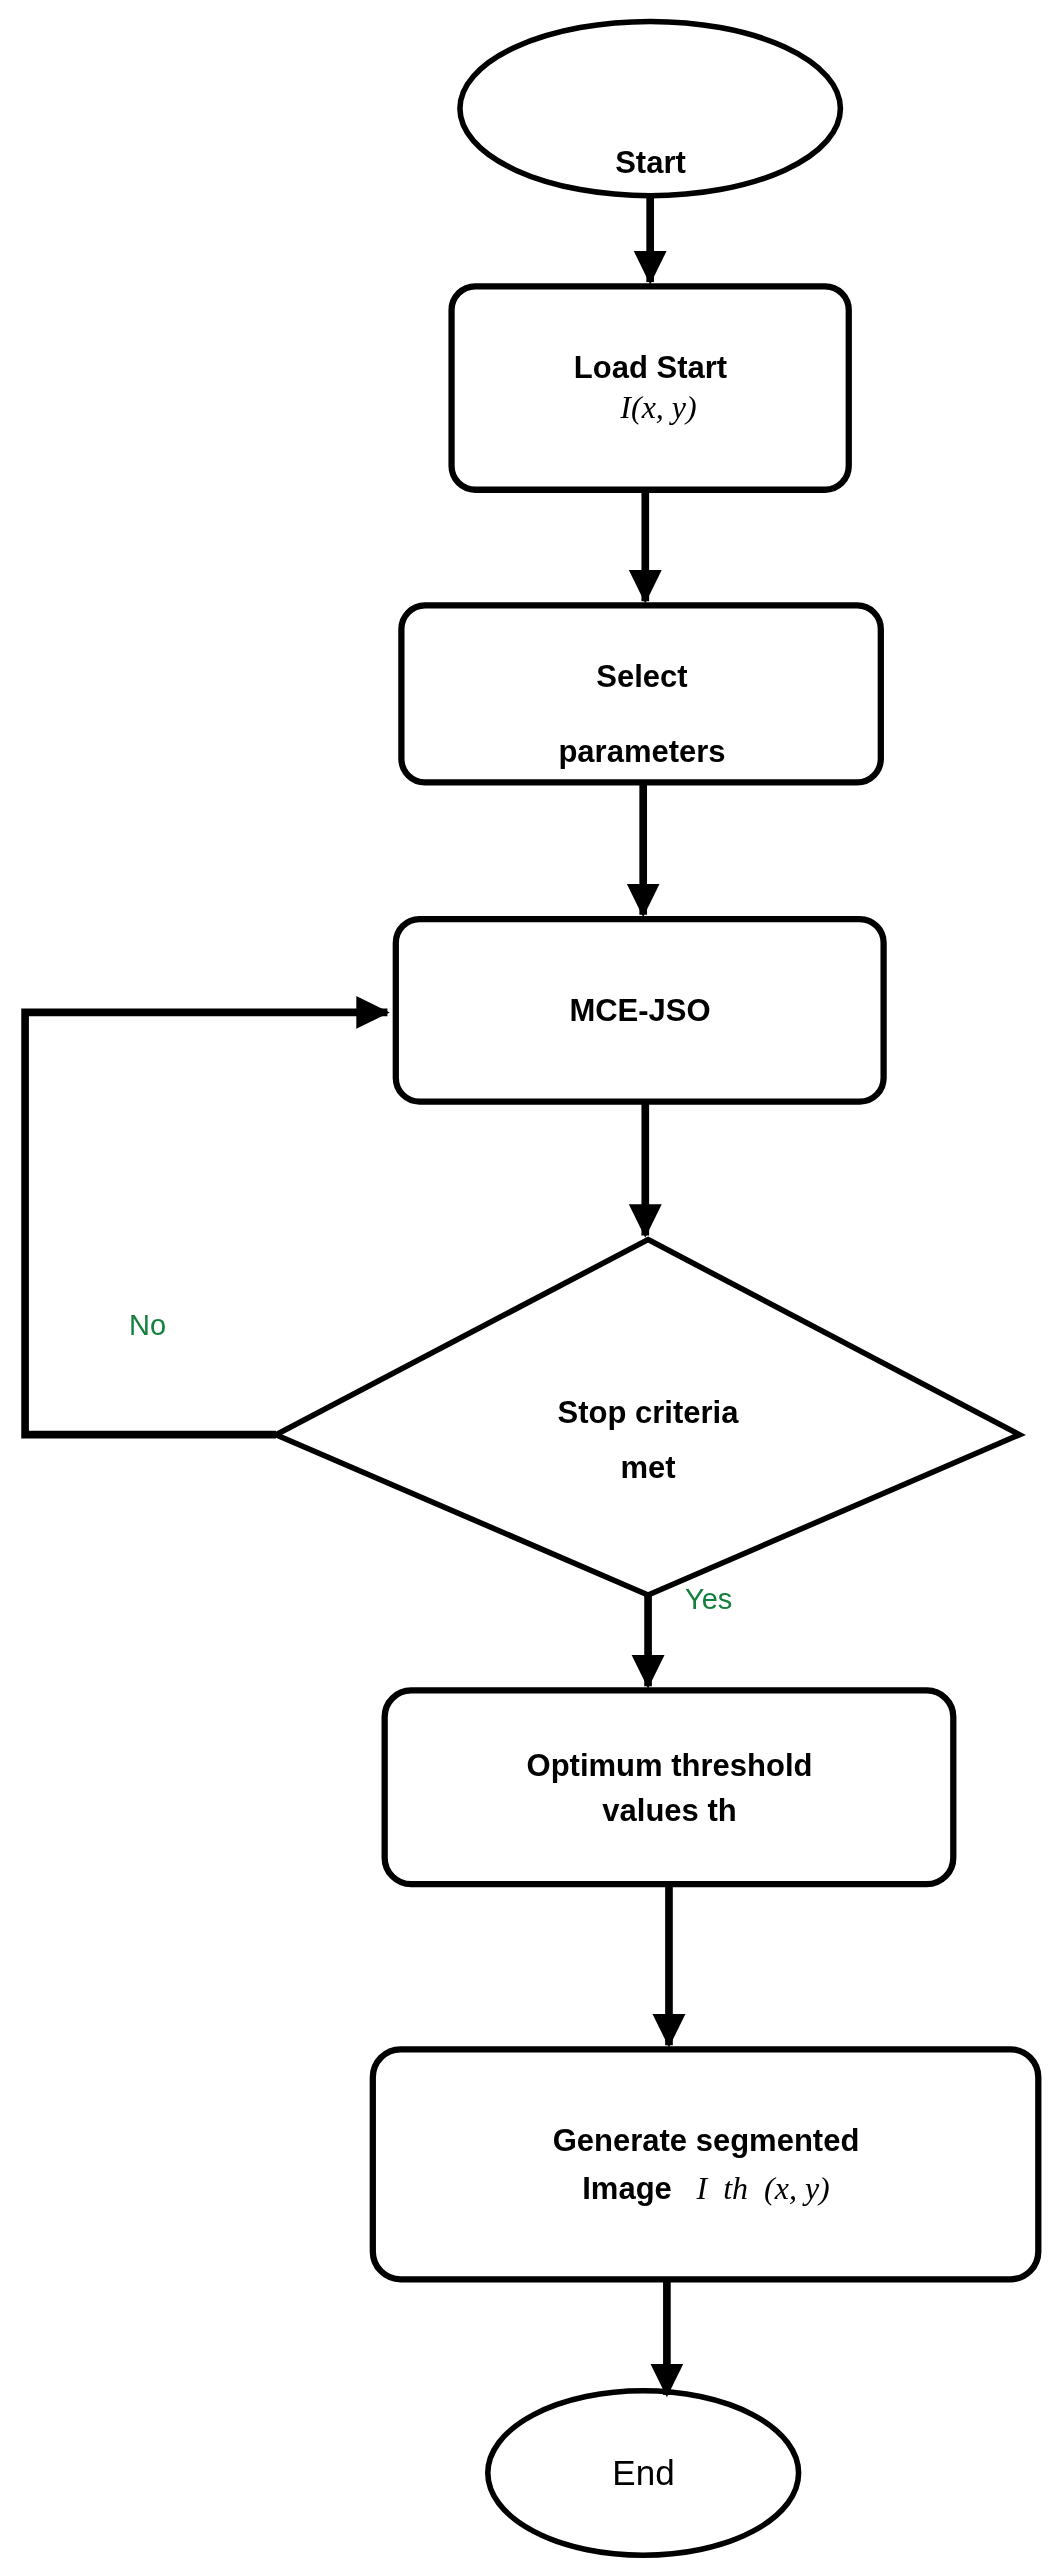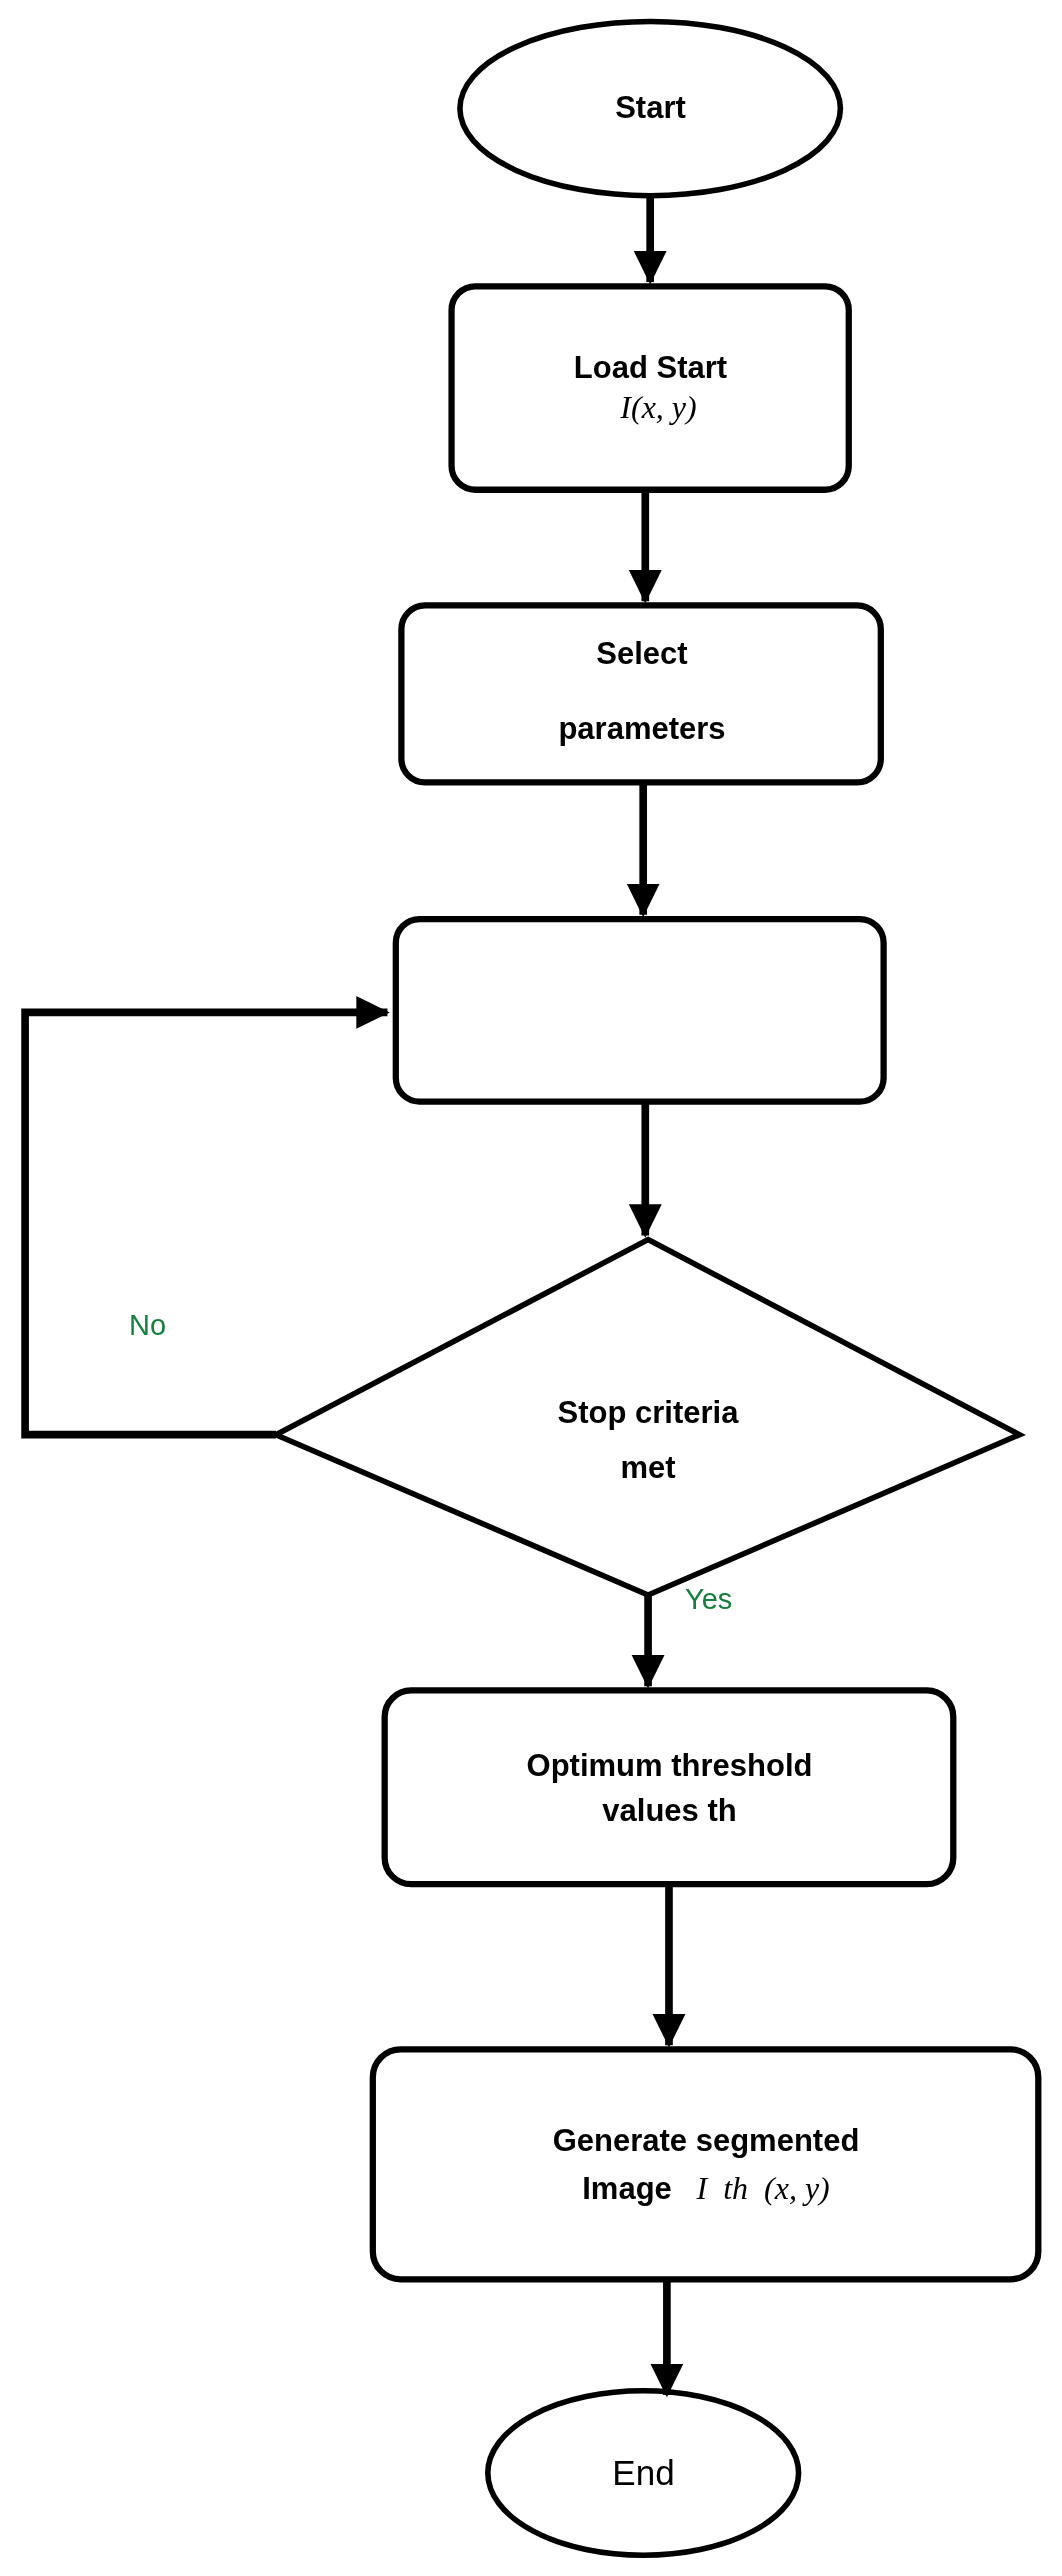--- a/index.html
+++ b/index.html
@@ -67,23 +67,23 @@
   .edge-label {
     position: absolute;
     font-family: "Liberation Sans", sans-serif;
     font-weight: normal;
     font-size: 29px;
     color: #15803d;
     white-space: nowrap;
     pointer-events: none;
   }
   
-  #label-start      { left: 460px;  top: 21px;   width: 381px; height: 174px; }
+  #label-start      { left: 460px;  top: 9px;   width: 381px; height: 174px; justify-content: flex-end; }
   #label-load       { left: 452px;  top: 286px;  width: 397px; height: 204px; }
-  #label-select     { left: 402px;  top: 603px;  width: 480px; height: 177px; gap: 35px; }
+  #label-select     { left: 402px;  top: 626px;  width: 480px; height: 177px; gap: 35px; }
   #label-mce        { left: 396px;  top: 919px; width: 488px; height: 183px; }
   #label-decision   { left: 418px;  top: 1346px; width: 460px; height: 188px; }
   #label-optimum    { left: 385px;  top: 1691px; width: 569px; height: 194px; }
   #label-generate   { left: 373px;  top: 2050px; width: 666px; height: 230px; }
   #label-end        { left: 488px;  top: 2391px; width: 311px; height: 164px; }
   #label-no         { left: 129px;  top: 1309px; }
   #label-yes        { left: 685px;  top: 1583px; }
 </style>
 </head>
 <body>
@@ -137,20 +137,23 @@
   <div class="node-label" id="label-load">
     <span class="lbl-bold">Load Start</span>
     <span class="lbl-math">I(x, y)</span>
   </div>
 
   <div class="node-label" id="label-select">
     <span class="lbl-bold">Select</span>
     <span class="lbl-bold">parameters</span>
   </div>
 
+  <div class="node-label" id="label-mce">
+    <span class="lbl-bold">MCE-JSO</span>
+  </div>
 
   <div class="node-label" id="label-decision">
     <span class="lbl-bold">Stop criteria</span>
     <span class="lbl-bold" style="margin-top:15.3px">met</span>
   </div>
 
   <div class="node-label" id="label-optimum">
     <span class="lbl-bold">Optimum threshold</span>
     <span class="lbl-bold" style="margin-top:5.6px">values th</span>
   </div>

